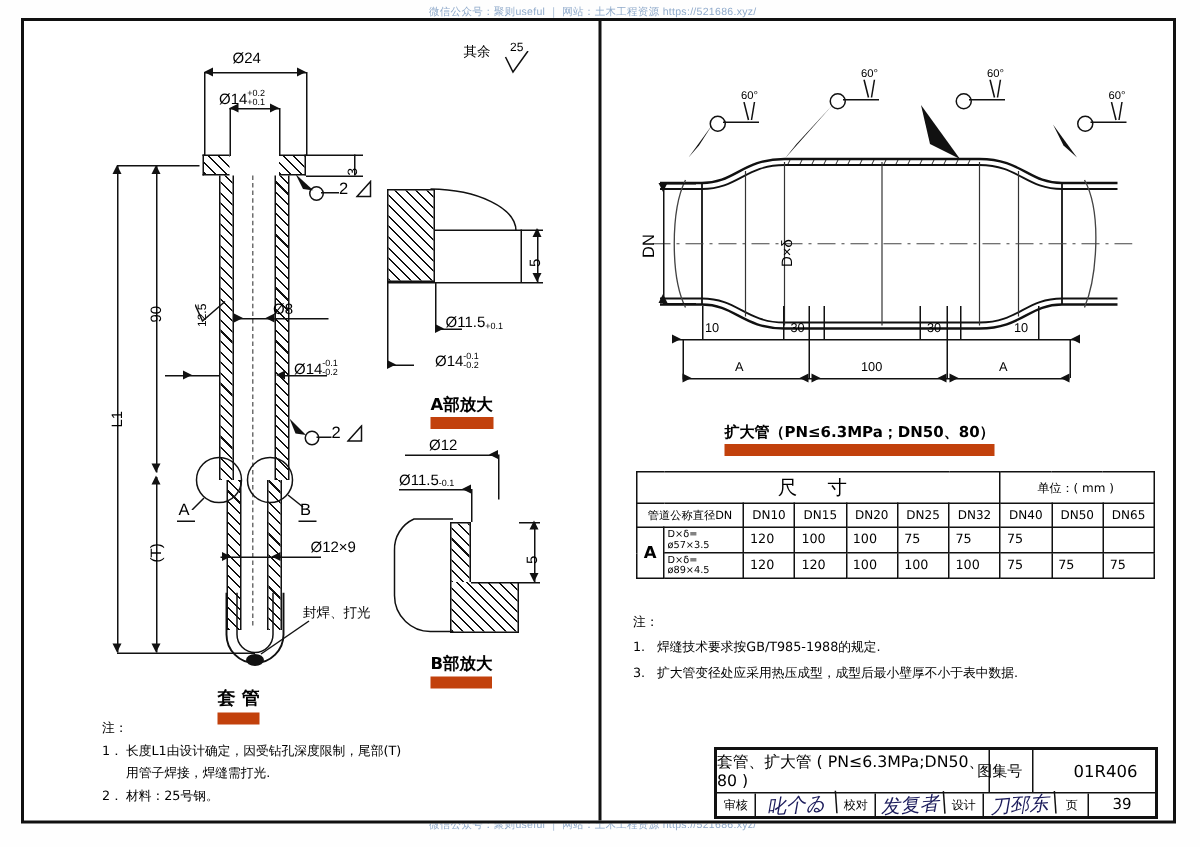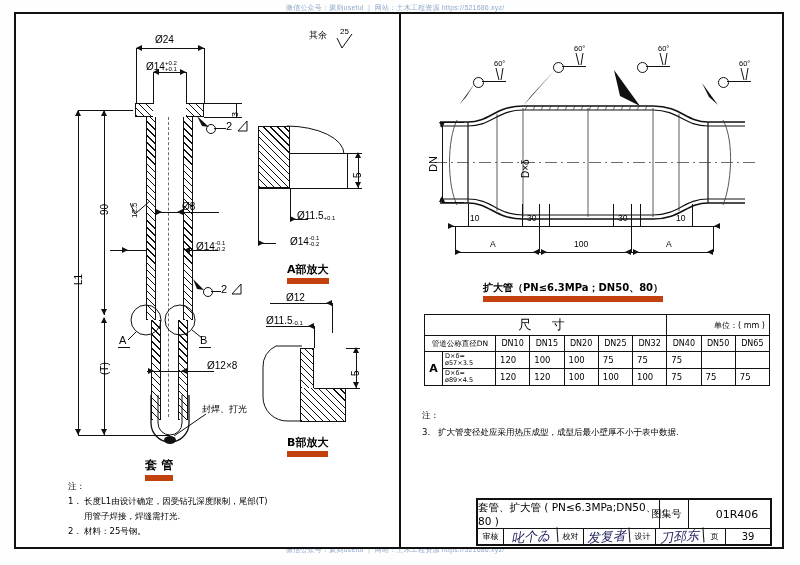--- a/index.html
+++ b/index.html
@@ -25,21 +25,21 @@
   .cl{position:absolute;border-top:1px solid #444;height:0;opacity:.85;}
 
   
   .lbl{position:absolute;font-size:10px;white-space:nowrap;line-height:1;}
   .lbl.sm{font-size:8.5px;}
   .lbl.xs{font-size:7.5px;}
   .lbl.cn{font-family:"DejaVu Sans",sans-serif;}
   .rot90{transform:rotate(-90deg);transform-origin:left top;}
   .cap{position:absolute;font-size:12px;white-space:nowrap;
        font-family:"DejaVu Sans",sans-serif;font-weight:bold;
-       border-bottom:6px solid #c2410c;padding-bottom:1px;}
+       border-bottom:8px solid #c2410c;padding-bottom:1px;}
   .frac{display:inline-block;font-size:6px;line-height:6px;vertical-align:-1px;
         text-align:left;}
   .frac b{display:block;font-weight:normal;}
   .hatch2{position:absolute;
      background-image:repeating-linear-gradient(45deg,#111 0 1px,transparent 1px 5px);
      box-sizing:border-box;}
   .solidbox{position:absolute;border:1px solid #111;box-sizing:border-box;background:#fff;}
 
   
   .ar{position:absolute;width:0;height:0;}
@@ -203,21 +203,21 @@
     <circle cx="20" cy="20" r="15" fill="none" stroke="#111" stroke-width="1"></circle>
     <line x1="32" y1="30" x2="42" y2="38" stroke="#111" stroke-width="1"></line>
   </svg>
   <div class="lbl" style="left:200px;top:335px;font-size:11px;">B</div>
   <div class="ln h" style="left:199px;top:347px;width:12px;"></div>
 
   <div class="ln h" style="left:147px;top:371px;width:45px;"></div>
   <div class="ar ar-r" style="left:148px;top:368px;"></div>
   <div class="ar ar-l" style="left:181px;top:368px;"></div>
   <div class="ln h" style="left:192px;top:371px;width:22px;"></div>
-  <div class="lbl" style="left:207px;top:361px;">Ø12×8</div>
+  <div class="lbl" style="left:207px;top:361px;">Ø12×9</div>
 
   <div class="lbl cn" style="left:202px;top:405px;font-size:9px;">封焊、打光</div>
   <svg style="position:absolute;left:168px;top:412px;" width="40" height="26">
     <line x1="38" y1="2" x2="6" y2="24" stroke="#111" stroke-width="1"></line>
   </svg>
 
   <div class="cap" style="left:145px;top:457px;">套  管</div>
 
   <div class="notes" style="left:68px;top:480px;">
     <div class="nhd">注：</div>
@@ -418,21 +418,21 @@
   <div class="lbl sm" style="left:490px;top:240px;">A</div>
   <div class="lbl sm" style="left:574px;top:240px;">100</div>
   <div class="lbl sm" style="left:666px;top:240px;">A</div>
 
   <div class="cap" style="left:483px;top:281px;font-size:10px;">扩大管（PN≤6.3MPa；DN50、80）</div>
 
   <table class="tbl">
     <tbody>
         <tr class="hdrow">
       <td colspan="7" style="letter-spacing:8px;font-size:13px;">尺          寸</td>
-      <td colspan="3" style="font-size:8px;letter-spacing:0;text-align:right;padding-right:4px;">单位：( mm )</td>
+      <td colspan="3" style="font-size:8px;letter-spacing:0;padding-right:4px;">单位：( mm )</td>
     </tr>
     <tr>
       <td colspan="2" class="lead">管道公称直径DN</td>
       <td>DN10</td>
       <td>DN15</td>
       <td>DN20</td>
       <td>DN25</td>
       <td>DN32</td>
       <td>DN40</td>
       <td>DN50</td>
@@ -465,20 +465,21 @@
       <td class="val">100</td>
       <td class="val">75</td>
       <td class="val">75</td>
       <td class="val">75</td>
     </tr>
   </tbody>
     </table>
 
   <div class="notes" style="left:422px;top:408px;line-height:15px;">
     <div class="nhd">注：</div>
+    <div class="nrow"><span class="nnum">1.</span><span>焊缝技术要求按GB/T985-1988的规定.</span></div>
     <div class="nrow"><span class="nnum">3.</span><span>扩大管变径处应采用热压成型，成型后最小壁厚不小于表中数据.</span></div>
   </div>
 
   <div class="tb">
     <div class="r1">
       <div class="c bd-r" style="left:0;top:0;width:182px;height:100%;font-size:10.5px;">套管、扩大管 ( PN≤6.3MPa;DN50、80 )</div>
       <div class="c bd-r" style="left:167px;top:0;width:44px;height:100%;font-size:10px;">图集号</div>
       <div class="c" style="left:226px;top:0;right:0;height:100%;font-size:11px;">01R406</div>
     </div>
     <div class="r2 bd-t">

